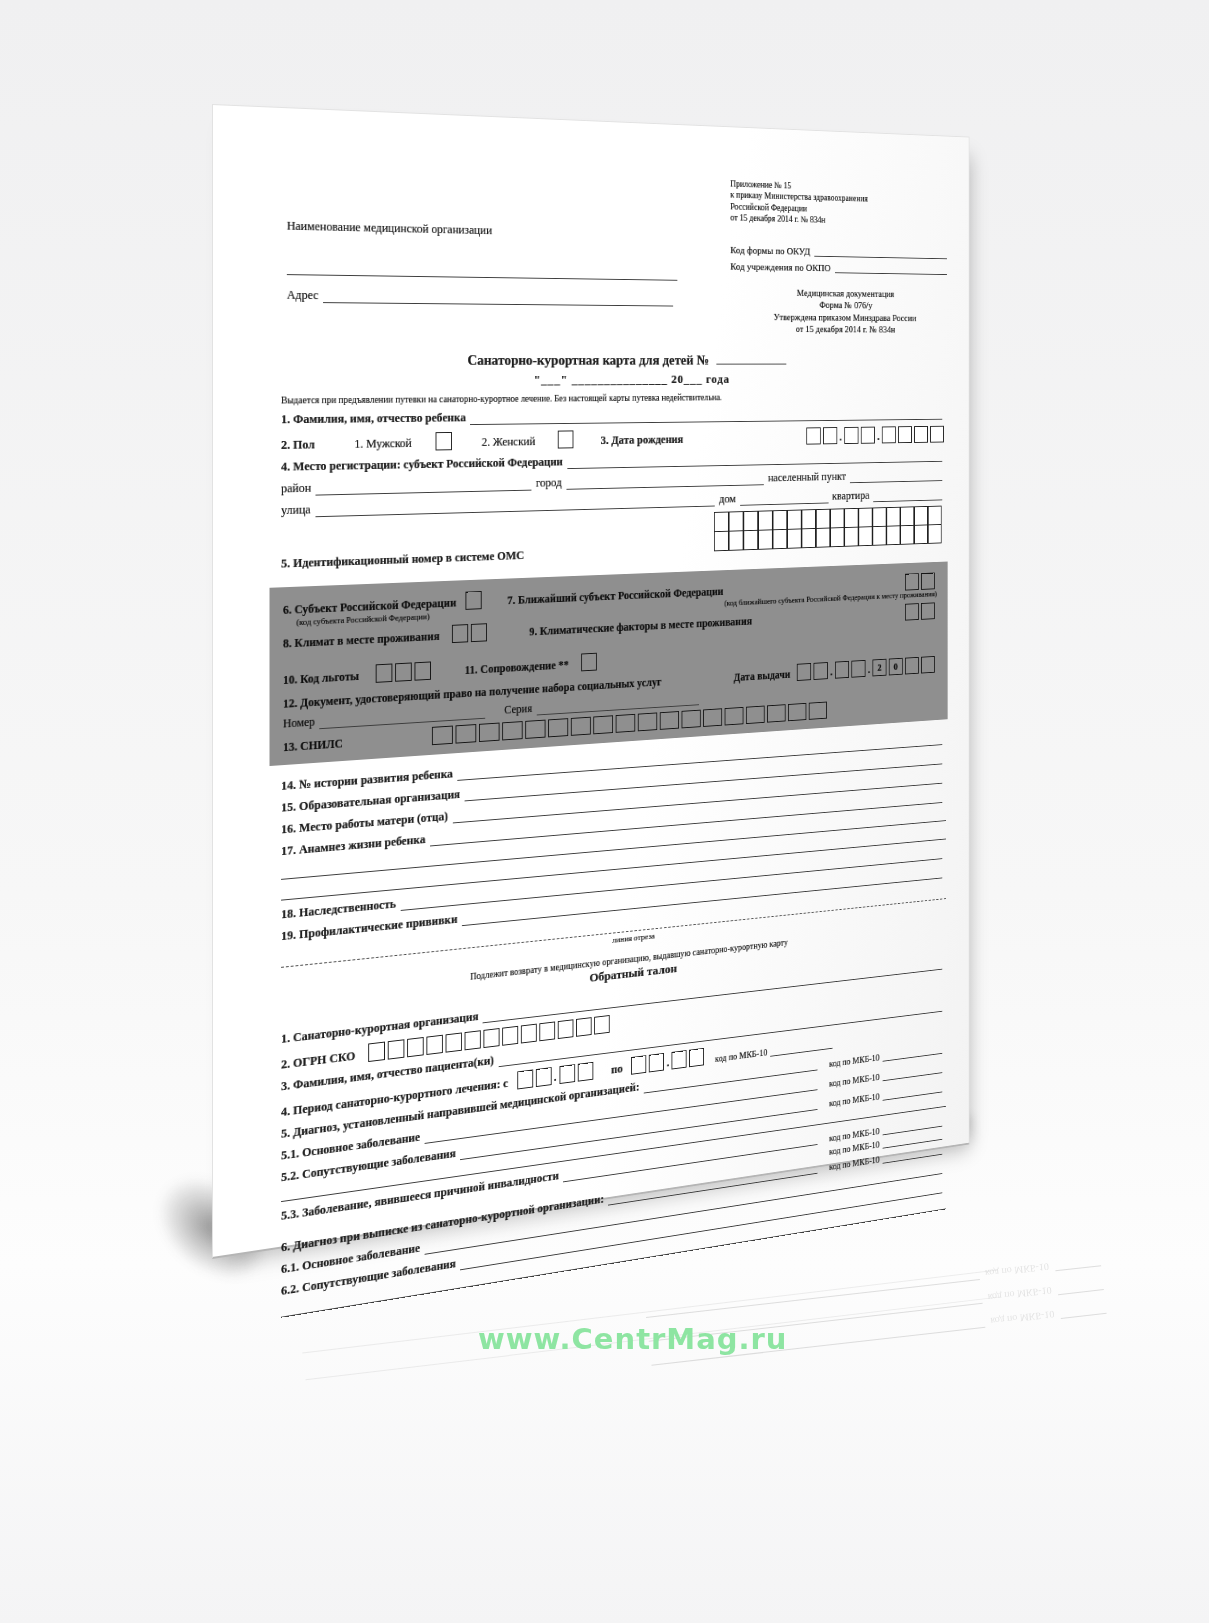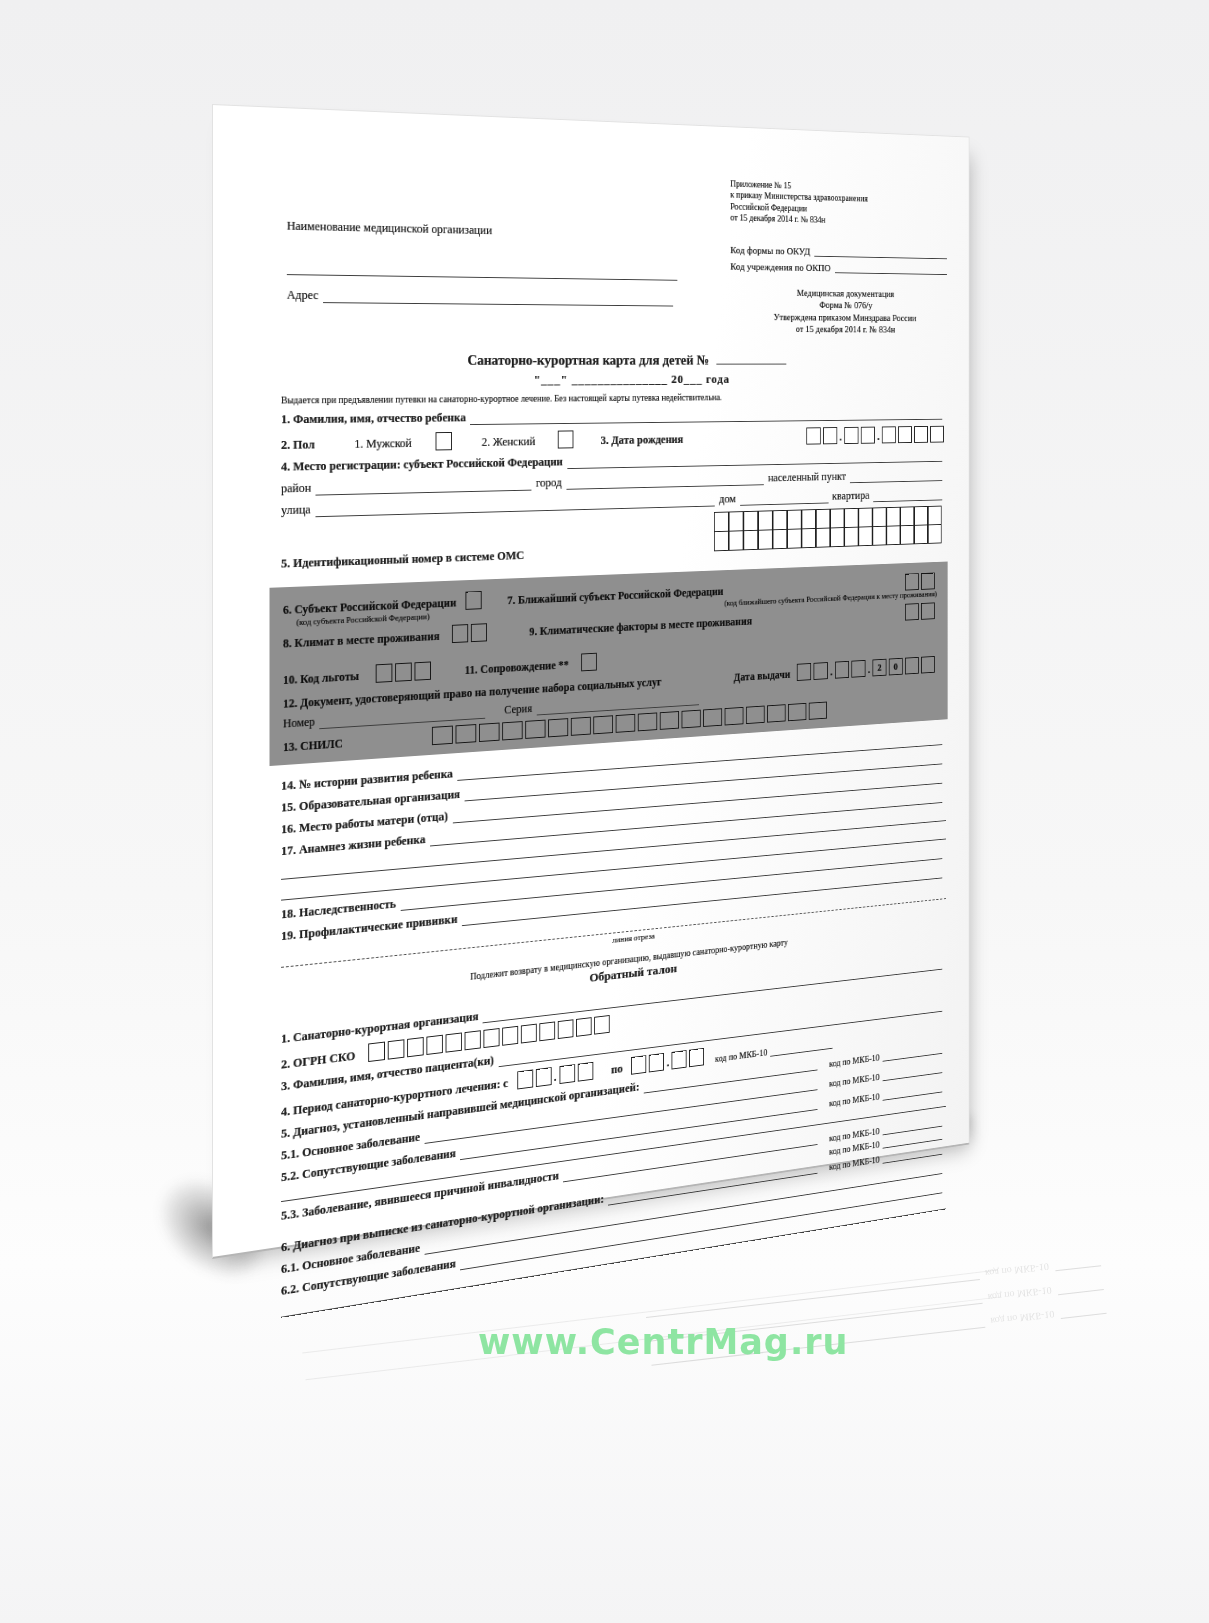--- a/index.html
+++ b/index.html
@@ -62,21 +62,21 @@
   .cut{border-bottom:1.7px dashed #4a4a4a;height:13px;margin-top:10px;}
   .cut-cap{font-size:9px;font-weight:400;margin-top:2px;}
   .return-note{font-size:9.8px;font-weight:400;margin-top:12px;}
   .talon-title{font-size:13.5px;font-weight:700;margin-top:2px;}
   
   .icd{display:inline-flex;align-items:flex-end;font-size:10px;font-weight:400;margin-left:10px;}
   .icd .u{width:78px;flex:none;margin-left:4px;}
   .icd-row{display:flex;justify-content:flex-end;margin-top:2px;height:13px;}
   
   .watermark{position:absolute;left:478px;top:1322px;font-family:"DejaVu Sans",sans-serif;
-        font-size:35px;font-weight:700;letter-spacing:1px;color:#8ee5a2;}
+        font-size:29px;font-weight:700;letter-spacing:1px;color:#8ee5a2;}
   .reflection{position:absolute;left:640px;top:1268px;width:470px;transform:rotate(-6.5deg);opacity:.55;}
   .r-row{display:flex;align-items:flex-end;margin-top:13px;color:#c9c9c9;font-size:10px;}
   .r-row .rl{flex:1;border-bottom:1px solid rgba(150,150,150,.55);height:8px;margin:0 6px;}
   .r-row .rt{transform:scaleY(-1);color:#cfcfcf;}
   .wide-refl{position:absolute;left:300px;top:1285px;width:700px;transform:rotate(-6.8deg);opacity:.4;}
   .wide-refl div{border-bottom:1px solid rgba(170,170,170,.5);height:26px;}
 </style>
 </head>
 <body>
 

